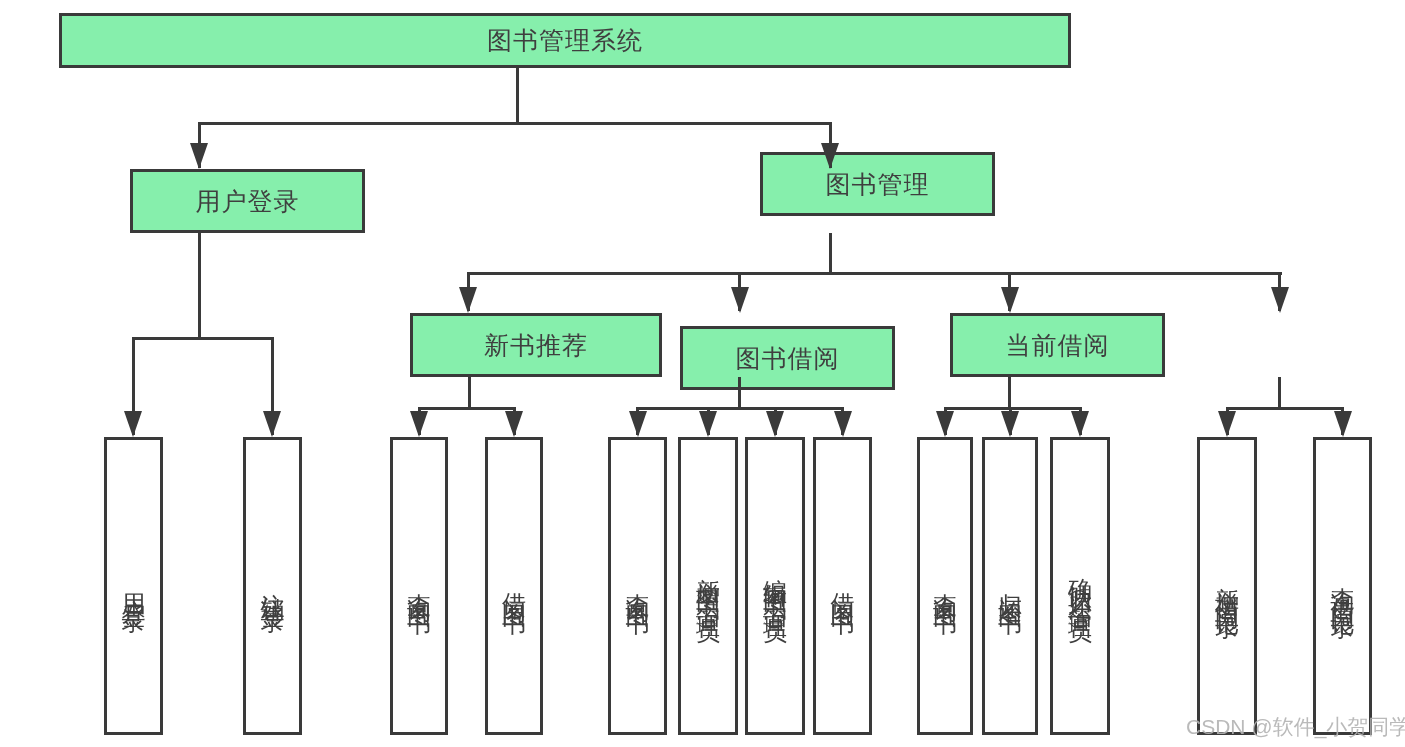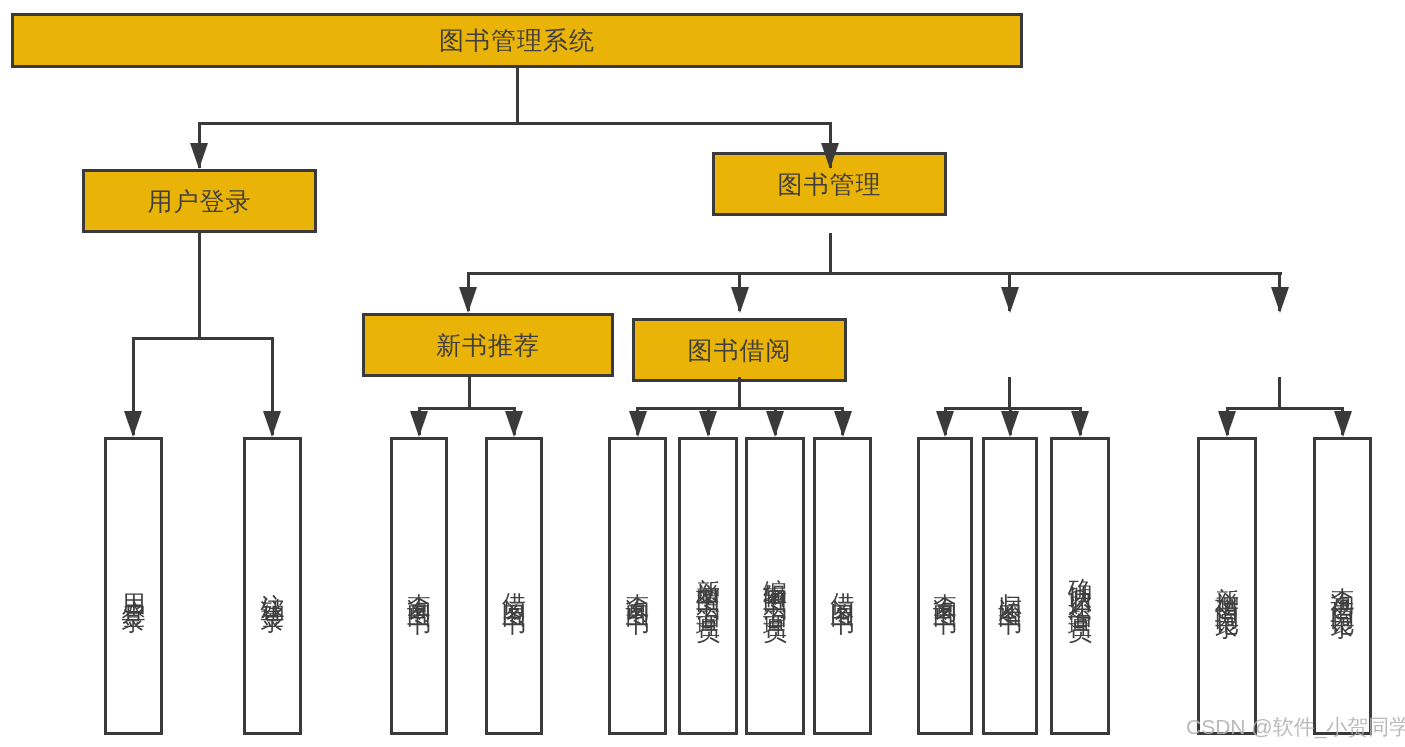--- a/index.html
+++ b/index.html
@@ -1,23 +1,23 @@
 <!DOCTYPE html>
 <html><head>
 <meta charset="utf-8">
 <style>
   html,body{margin:0;padding:0;background:#ffffff;}
   body{width:1405px;height:747px;overflow:hidden;
        font-family:"Liberation Sans","DejaVu Sans",sans-serif;color:#3f3f3f;}
   .canvas{position:relative;width:1405px;height:747px;background:#ffffff;}
 
   
-  .node{position:absolute;box-sizing:border-box;border:3px solid #3a3a3a;background:#eab308;
+  .node{position:absolute;box-sizing:border-box;border:3px solid #3a3a3a;background:#86efac;
         display:flex;align-items:center;justify-content:center;
-        font-size:25px;letter-spacing:1px;color:#3f3f3f;}
+        font-size:25px;letter-spacing:1px;color:#3f3f3f;margin-left:48px;}
   .lvl{height:64px;}
   .leaf{position:absolute;box-sizing:border-box;border:3px solid #3a3a3a;background:#fff;
         top:437px;height:298px;
         display:flex;align-items:center;justify-content:center;
         writing-mode:vertical-rl;
         font-size:24px;letter-spacing:6px;line-height:1;color:#3f3f3f;}
 
   
   .vl{position:absolute;width:3px;background:#3a3a3a;}
   .hl{position:absolute;height:3px;background:#3a3a3a;}
@@ -32,21 +32,22 @@
 <body>
 
 <div class="canvas">
 
   <div class="node" style="left:11px;top:13px;width:1012px;height:55px">图书管理系统</div>
 
   <div class="node lvl" style="left:82px;top:169px;width:235px">用户登录</div>
   <div class="node lvl" style="left:712px;top:152px;width:235px">图书管理</div>
 
   <div class="node lvl" style="left:362px;top:313px;width:252px">新书推荐</div>
-  <div class="node lvl" style="left:632px;top:318px;width:215px">图书借阅</div>
+  <div class="node lvl" style="left:632px;top:326px;width:215px">图书借阅</div>
+  <div class="node lvl" style="left:902px;top:313px;width:215px">当前借阅</div>
 
   <div class="leaf" style="left:104px;width:59px">用户登录</div>
   <div class="leaf" style="left:243px;width:59px">注销登录</div>
 
   <div class="leaf" style="left:390px;width:58px">查询图书</div>
   <div class="leaf" style="left:485px;width:58px">借阅图书</div>
 
   <div class="leaf" style="left:608px;width:59px">查询图书</div>
   <div class="leaf" style="left:678px;width:60px">新增图书（管理员）</div>
   <div class="leaf" style="left:745px;width:60px">编辑图书（管理员）</div>

